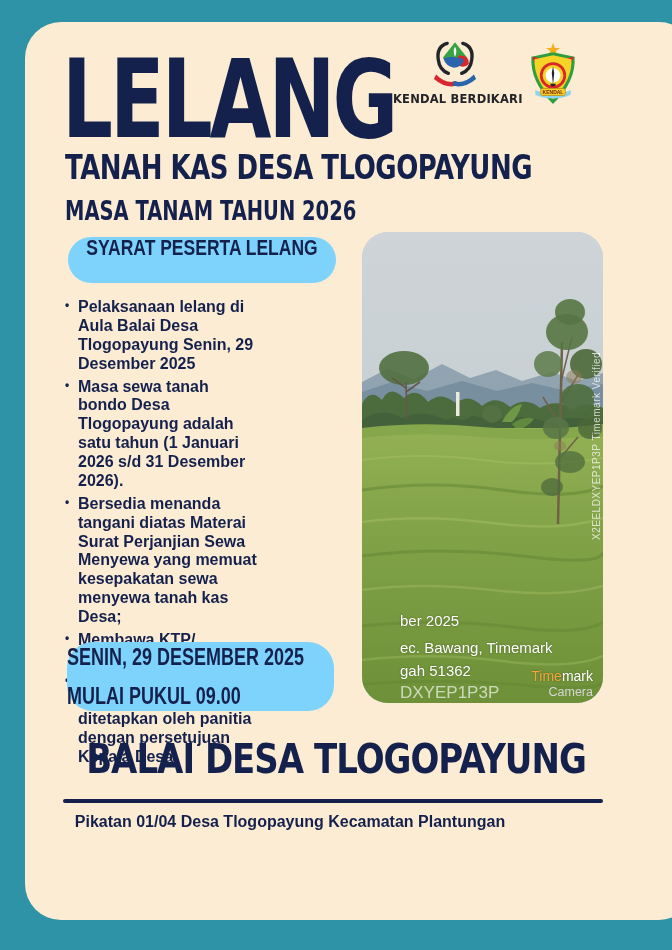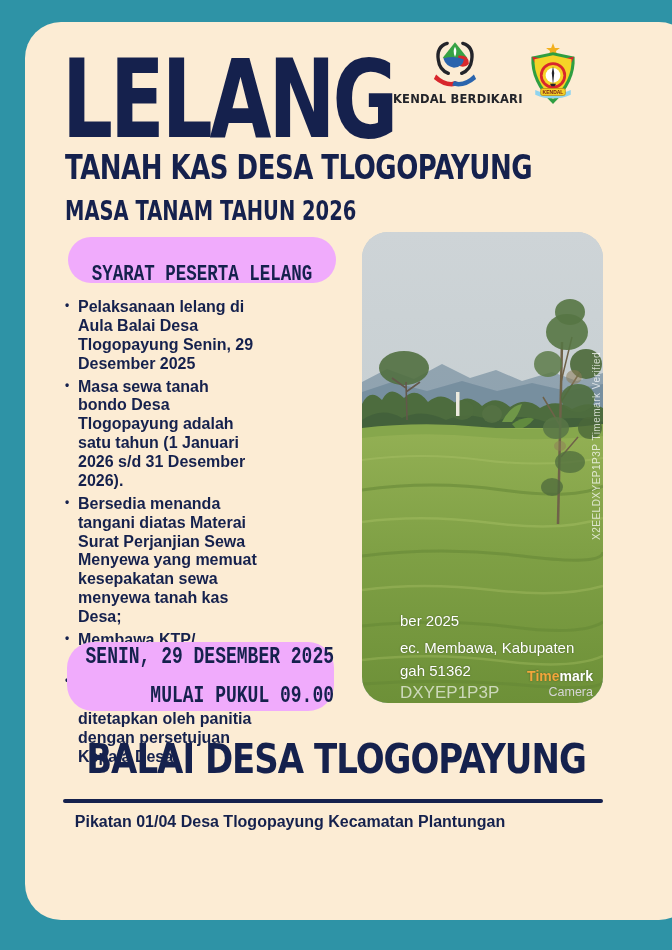--- a/index.html
+++ b/index.html
@@ -36,22 +36,22 @@
   .berdikari{position:absolute;left:368px;top:18px;width:124px;text-align:center;}
   .berdikari svg{display:block;margin:0 auto;}
   .berdikari-label{
     font-family:"DejaVu Sans",sans-serif;font-weight:bold;font-size:11.5px;
     color:#23242a;letter-spacing:0.2px;margin-top:2px;white-space:nowrap;
   }
   .crest{position:absolute;left:501px;top:20px;width:54px;height:66px;}
 
   
   .pill{
-    background:#f0abfc;display:flex;align-items:flex-end;justify-content:center;
-    color:#15214d;font-family:Liberation Mono, monospace;font-weight:bold;
+    background:#7dd3fc;display:flex;align-items:flex-start;justify-content:center;
+    color:#15214d;font-family:Liberation Sans, sans-serif;font-weight:bold;
   }
   .pill .cond{display:inline-block;transform:scaleY(1.3);white-space:nowrap;}
   .pill-syarat{position:absolute;left:43px;top:215px;width:268px;height:46px;border-radius:23px;font-size:17.5px;}
   .pill-date{position:absolute;left:42px;top:620px;width:267px;height:69px;border-radius:26px;flex-direction:column;font-size:18px;gap:12px;}
   .pill-date .cond{line-height:1.45;}
   .pill-contact{position:absolute;left:42px;top:834px;width:503px;height:31px;border-radius:16px;font-size:12px;}
 
   
   .req-list{
     position:absolute;left:38px;top:276px;width:196px;margin:0;padding:0;
@@ -67,21 +67,21 @@
     position:absolute;left:337px;top:210px;width:241px;height:471px;
     border-radius:26px;overflow:hidden;background:#c3cdd1;
   }
   .photo svg{display:block;}
   .wm{position:absolute;color:#ffffff;font-family:"Liberation Sans",sans-serif;
       text-shadow:0 0 2px rgba(0,0,0,0.35);line-height:1;white-space:nowrap;margin-left:33px;}
   .wm-1{left:5px;top:381px;font-size:15px;}
   .wm-2{left:5px;top:408px;font-size:15px;}
   .wm-3{left:5px;top:431px;font-size:15px;}
   .wm-code{left:5px;top:452px;font-size:17px;color:rgba(255,255,255,0.65);text-shadow:none;}
-  .wm-brand{right:10px;top:437px;font-size:14px;font-weight:bold;text-align:right;}
+  .wm-brand{right:10px;top:437px;font-size:14px;font-weight:normal;text-align:right;}
   .wm-brand .t1{color:#f2a63b;}
   .wm-brand .t2{color:#ffffff;}
   .wm-camera{right:10px;top:454px;font-size:12.5px;color:#d5d5d5;text-shadow:none;text-align:right;}
   .wm-vertical{
     position:absolute;right:1px;top:38px;height:270px;
     writing-mode:vertical-rl;transform:rotate(180deg);
     font-size:10px;color:rgba(255,255,255,0.72);text-shadow:none;letter-spacing:0.5px;
     white-space:nowrap;
   }
 
@@ -204,21 +204,21 @@
       <ellipse cx="186" cy="132" rx="14" ry="13" fill="#5d7b49" opacity="0.85"></ellipse>
       <ellipse cx="216" cy="166" rx="17" ry="14" fill="#506f3f" opacity="0.9"></ellipse>
       <ellipse cx="194" cy="196" rx="13" ry="11" fill="#587646" opacity="0.85"></ellipse>
       <ellipse cx="228" cy="196" rx="12" ry="11" fill="#4b6839" opacity="0.8"></ellipse>
       <ellipse cx="208" cy="230" rx="15" ry="11" fill="#53713f" opacity="0.8"></ellipse>
       <ellipse cx="190" cy="255" rx="11" ry="9" fill="#4e6a3c" opacity="0.75"></ellipse>
       <ellipse cx="212" cy="145" rx="8" ry="7" fill="#8d7b57" opacity="0.55"></ellipse>
       <ellipse cx="198" cy="214" rx="6" ry="5" fill="#8d7b57" opacity="0.5"></ellipse>
     </svg>
     <div class="wm wm-1">ber 2025</div>
-    <div class="wm wm-2">ec. Membawa, Kabupaten</div>
+    <div class="wm wm-2">ec. Bawang, Timemark</div>
     <div class="wm wm-3">gah 51362</div>
     <div class="wm wm-code">DXYEP1P3P</div>
     <div class="wm wm-brand"><span class="t1">Time</span><span class="t2">mark</span></div>
     <div class="wm wm-camera">Camera</div>
     <div class="wm-vertical">X2EELDXYEP1P3P  Timemark Verified</div>
   </div>
 
   <div class="pill pill-date">
     <span class="cond">SENIN, 29 DESEMBER 2025</span>
     <span class="cond">MULAI PUKUL 09.00</span>

